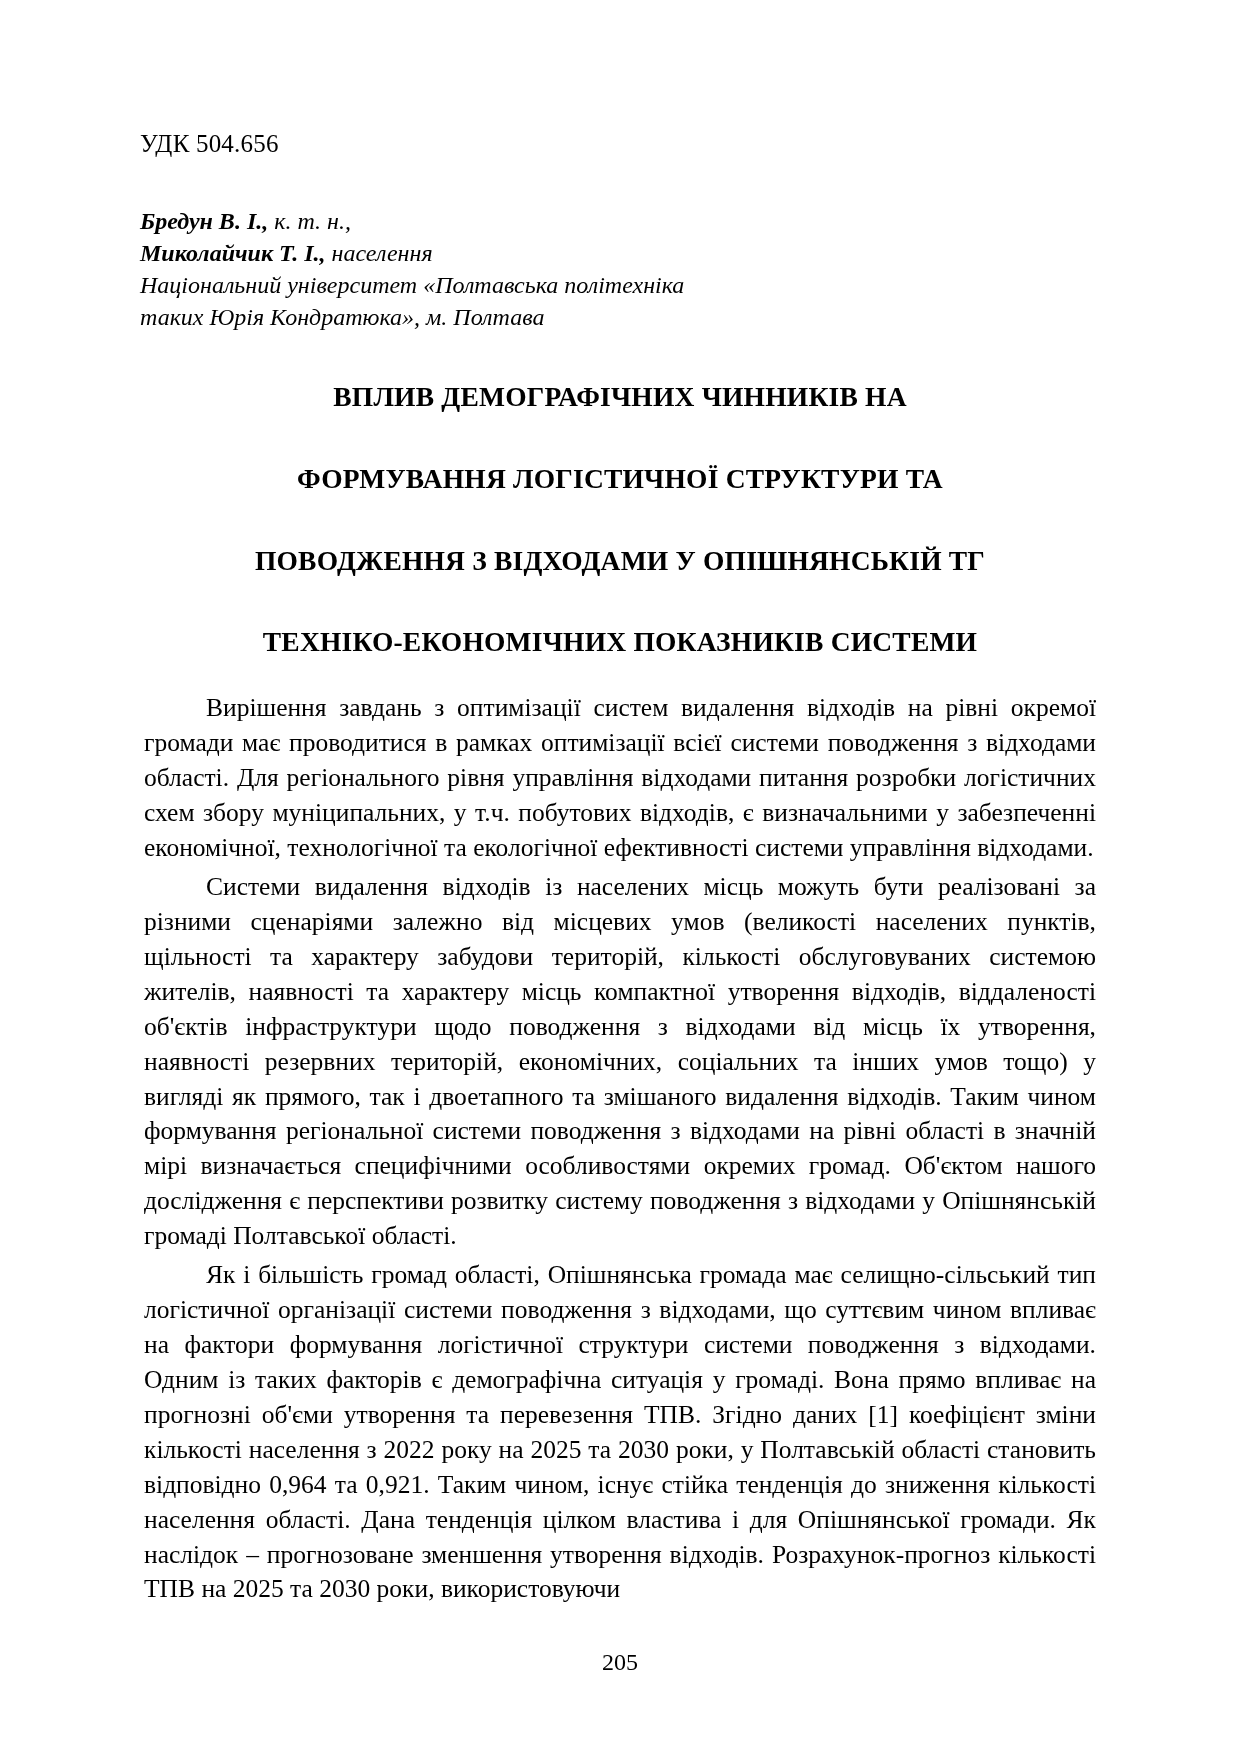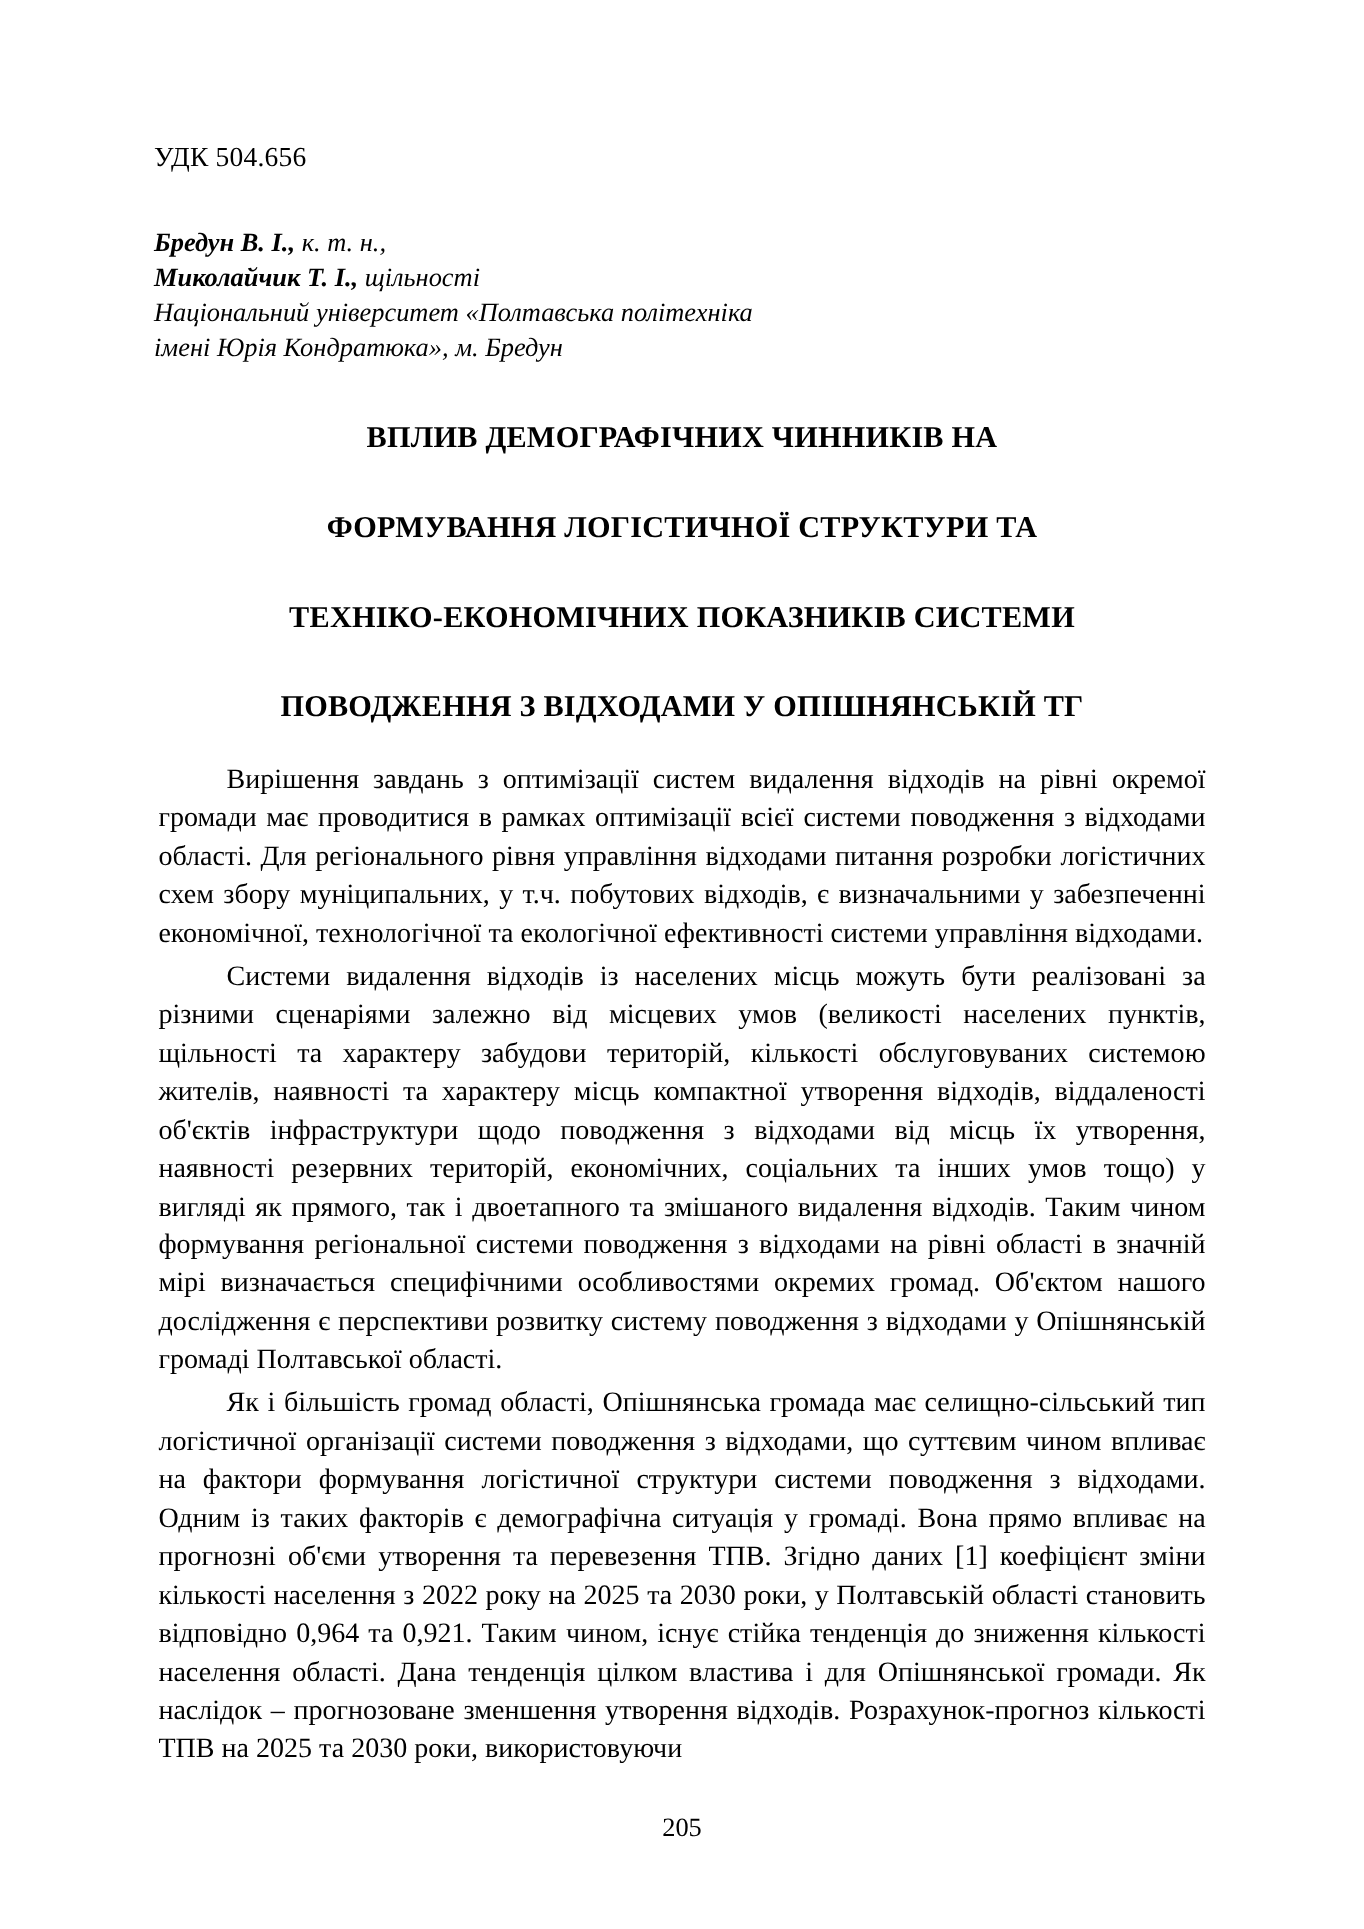--- a/index.html
+++ b/index.html
@@ -77,31 +77,31 @@
 
 <div class="page">
 
   <div class="udk">УДК 504.656</div>
 
   <div class="authors">
     <p class="line">
       <span class="author-name">Бредун В. І.,</span><span class="author-role"> к. т. н.,</span>
     </p>
     <p class="line">
-      <span class="author-name">Миколайчик Т. І.,</span><span class="author-role"> щільності</span>
+      <span class="author-name">Миколайчик Т. І.,</span><span class="author-role"> населення</span>
     </p>
     <p class="line affil">Національний університет «Полтавська політехніка</p>
-    <p class="line affil">імені Юрія Кондратюка», м. Бредун</p>
+    <p class="line affil">таких Юрія Кондратюка», м. Полтава</p>
   </div>
 
   <h1 class="title">
     <span class="tline">ВПЛИВ ДЕМОГРАФІЧНИХ ЧИННИКІВ НА</span>
     <span class="tline">ФОРМУВАННЯ ЛОГІСТИЧНОЇ СТРУКТУРИ ТА</span>
+    <span class="tline">ПОВОДЖЕННЯ З ВІДХОДАМИ У ОПІШНЯНСЬКІЙ ТГ</span>
     <span class="tline">ТЕХНІКО-ЕКОНОМІЧНИХ ПОКАЗНИКІВ СИСТЕМИ</span>
-    <span class="tline">ПОВОДЖЕННЯ З ВІДХОДАМИ У ОПІШНЯНСЬКІЙ ТГ</span>
   </h1>
 
   <div class="body-text">
     <p>Вирішення завдань з оптимізації систем видалення відходів на рівні окремої громади має проводитися в рамках оптимізації всієї системи поводження з відходами області. Для регіонального рівня управління відходами питання розробки логістичних схем збору муніципальних, у т.ч. побутових відходів, є визначальними у забезпеченні економічної, технологічної та екологічної ефективності системи управління відходами.</p>
     <p>Системи видалення відходів із населених місць можуть бути реалізовані за різними сценаріями залежно від місцевих умов (великості населених пунктів, щільності та характеру забудови територій, кількості обслуговуваних системою жителів, наявності та характеру місць компактної утворення відходів, віддаленості об'єктів інфраструктури щодо поводження з відходами від місць їх утворення, наявності резервних територій, економічних, соціальних та інших умов тощо) у вигляді як прямого, так і двоетапного та змішаного видалення відходів. Таким чином формування регіональної системи поводження з відходами на рівні області в значній мірі визначається специфічними особливостями окремих громад. Об'єктом нашого дослідження є перспективи розвитку систему поводження з відходами у Опішнянській громаді Полтавської області.</p>
     <p>Як і більшість громад області, Опішнянська громада має селищно-сільський тип логістичної організації системи поводження з відходами, що суттєвим чином впливає на фактори формування логістичної структури системи поводження з відходами. Одним із таких факторів є демографічна ситуація у громаді. Вона прямо впливає на прогнозні об'єми утворення та перевезення ТПВ. Згідно даних [1] коефіцієнт зміни кількості населення з 2022 року на 2025 та 2030 роки, у Полтавській області становить відповідно 0,964 та 0,921. Таким чином, існує стійка тенденція до зниження кількості населення області. Дана тенденція цілком властива і для Опішнянської громади. Як наслідок – прогнозоване зменшення утворення відходів. Розрахунок-прогноз кількості ТПВ на 2025 та 2030 роки, використовуючи</p>
   </div>
 
   <div class="footer">205</div>
 

